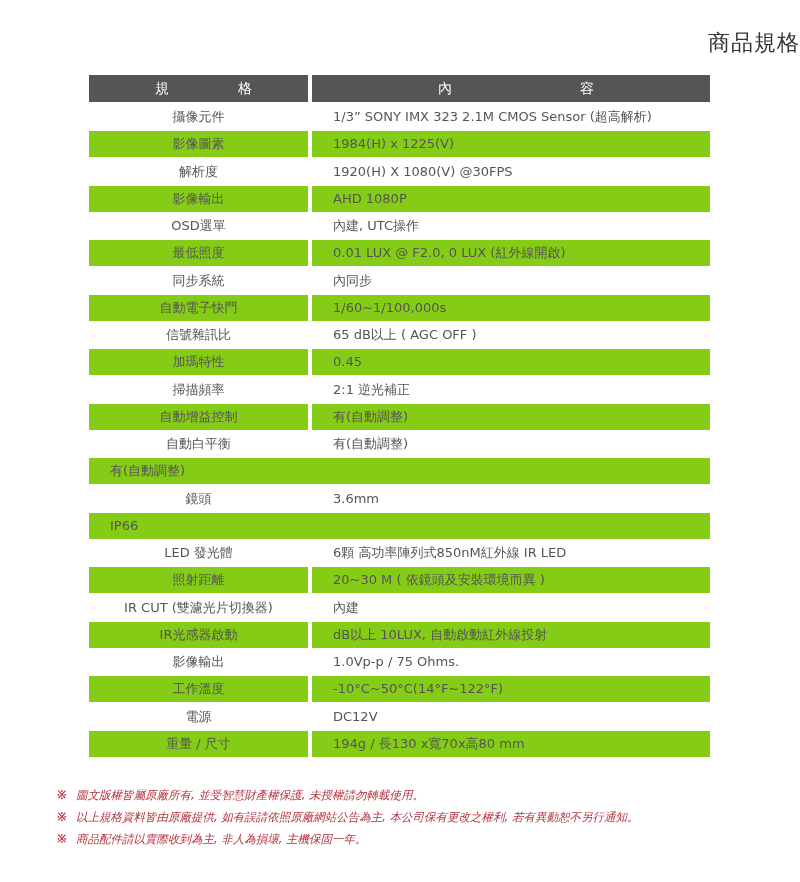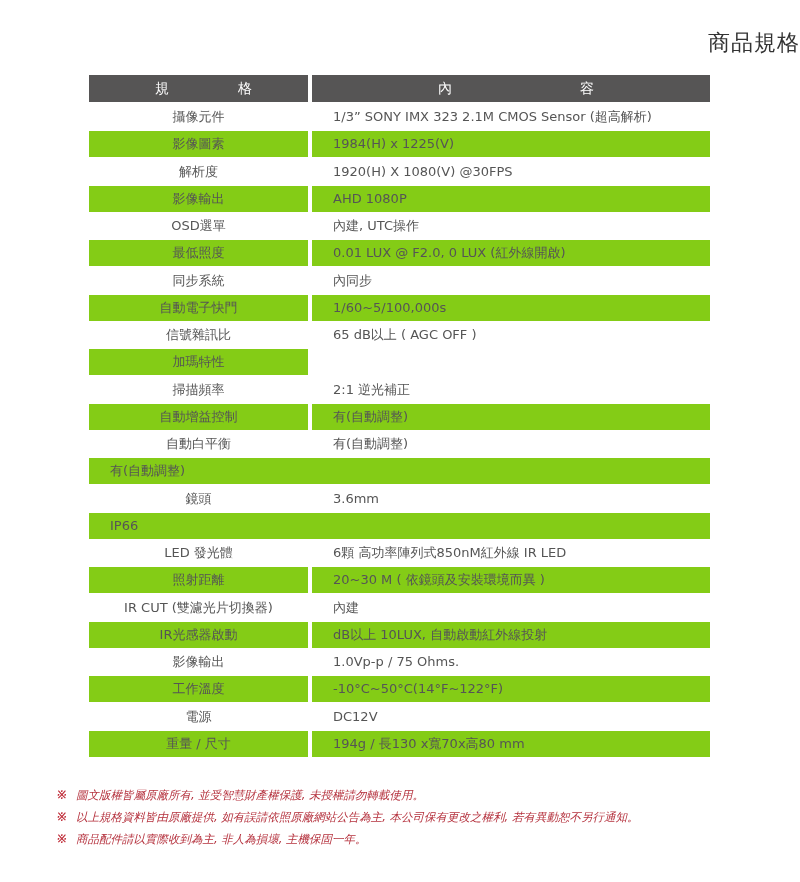--- a/index.html
+++ b/index.html
@@ -141,28 +141,29 @@
   <div class="row shaded">
       <div class="c1">最低照度</div>
       <div class="c2">0.01 LUX @ F2.0,  0 LUX (紅外線開啟)</div>
     </div>
   <div class="row">
       <div class="c1">同步系統</div>
       <div class="c2">內同步</div>
     </div>
   <div class="row shaded">
       <div class="c1">自動電子快門</div>
-      <div class="c2">1/60~5/100,000s</div>
+      <div class="c2">1/60~1/100,000s</div>
     </div>
   <div class="row">
       <div class="c1">信號雜訊比</div>
       <div class="c2">65 dB以上 ( AGC OFF )</div>
     </div>
   <div class="row shaded">
       <div class="c1">加瑪特性</div>
+      <div class="c2">0.45</div>
     </div>
   <div class="row">
       <div class="c1">掃描頻率</div>
       <div class="c2">2:1 逆光補正</div>
     </div>
   <div class="row shaded">
       <div class="c1">自動增益控制</div>
       <div class="c2">有(自動調整)</div>
     </div>
   <div class="row">

